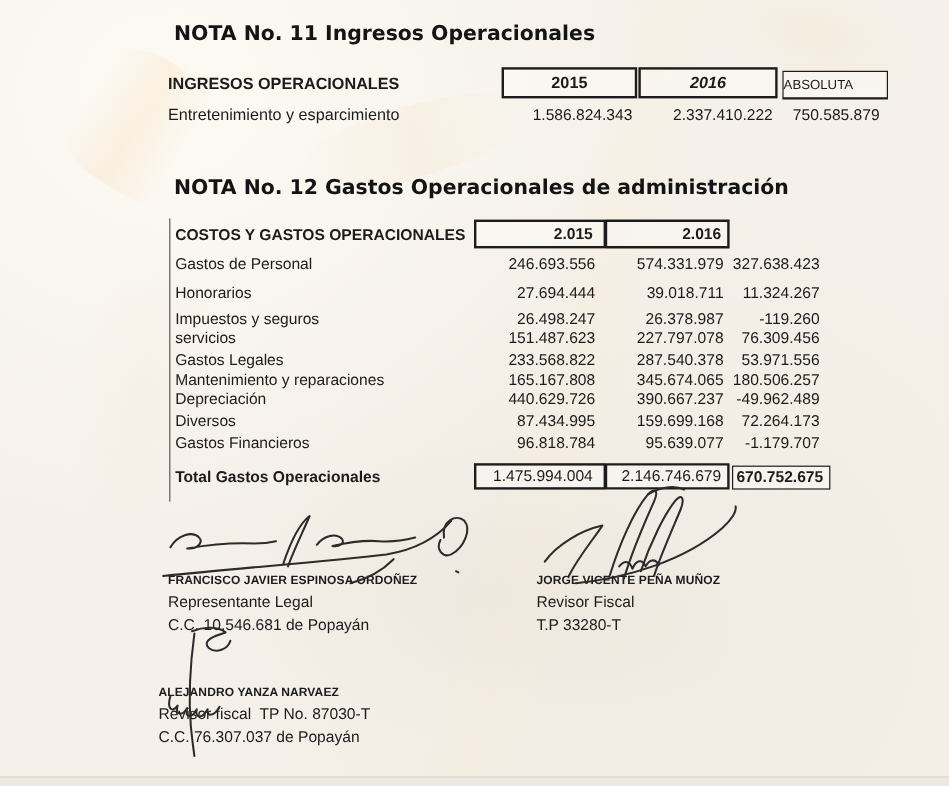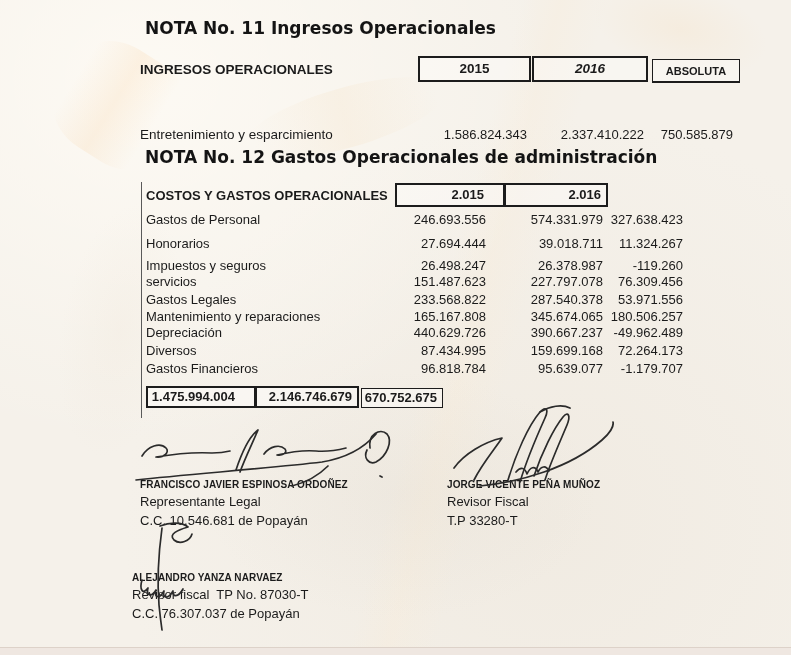--- a/index.html
+++ b/index.html
@@ -34,35 +34,35 @@
 
   .h-title { font-family:"DejaVu Sans", sans-serif; font-weight:bold; font-size:17px; color:#141414; }
 
   
   .t1-row { display:flex; }
   .t1-label { width:278px; font-size:13.5px; }
   .t1-c1 { width:113px; } .t1-c2 { width:116px; } .t1-c3 { width:88px; }
   .t1-head-box { border:2px solid #1c1c1c; height:26px; line-height:22px; text-align:center;
                  font-weight:bold; font-size:13.5px; background:rgba(255,255,255,0.35); }
   .t1-abs-box  { border:1px solid #1c1c1c; border-bottom:2px solid #1c1c1c; height:24px; margin-top:3px;
-                 line-height:22px; text-align:center; font-weight:bold; font-size:11px; background:rgba(255,255,255,0.35); }
+                 line-height:22px; text-align:left; font-weight:normal; font-size:11px; background:rgba(255,255,255,0.35); }
 
   
   .vline { position:absolute; left:141px; top:182px; width:1px; height:236px; background:#5a5a5a; }
   .t2-grid { display:flex; }
   .t2-label { width:249px; font-size:13px; }
-  .t2-c1 { width:110px; padding-right:19px; }
+  .t2-c1 { width:110px; padding-right:9px; }
   .t2-c2 { width:103px; padding-right:5px; }
   .t2-c3 { width:80px;  padding-right:5px; }
   .t2-head-box { border:2px solid #1c1c1c; height:24px; line-height:20px; text-align:right;
                  font-weight:bold; font-size:13px; background:rgba(255,255,255,0.35); }
   .t2-rows .t2-grid { line-height:16px; }
   .g8 { margin-bottom:8px; } .g6 { margin-bottom:6px; } .g0 { margin-bottom:0; }
   .g2 { margin-bottom:2px; } .g1 { margin-bottom:1px; }
-  .tot-box { border:2px solid #1c1c1c; height:22px; line-height:18px; font-weight:bold;
+  .tot-box { border:2px solid #1c1c1c; height:22px; line-height:18px; font-weight:normal;
              background:rgba(255,255,255,0.4); }
   .tot-box3 { border:1.5px solid #1c1c1c; height:20px; line-height:17px; font-weight:bold;
               margin-top:1px; background:rgba(255,255,255,0.4); }
 
   
   .sig svg { overflow:visible; }
   .sig path { fill:none; stroke:#2b2b2b; stroke-width:1.7; stroke-linecap:round; stroke-linejoin:round; }
   .sig-name { font-size:10px; font-weight:bold; letter-spacing:0.1px; }
   .sig-sub { font-size:13px; margin-top:4px; white-space:pre-wrap; }
 </style>
@@ -78,21 +78,21 @@
 
   <div class="abs h-title" style="left:145px; top:18px;">NOTA No. 11 Ingresos Operacionales</div>
 
   <div class="abs t1-row" style="left:140px; top:56px; align-items:flex-start;">
     <div class="t1-label b" style="padding-top:6px;">INGRESOS OPERACIONALES</div>
     <div class="t1-c1 t1-head-box">2015</div>
     <div class="t1-c2 t1-head-box" style="margin-left:1px;font-style:italic;">2016</div>
     <div class="t1-c3 t1-abs-box" style="margin-left:4px;">ABSOLUTA</div>
   </div>
 
-  <div class="abs t1-row" style="left:140px; top:88px;margin-top:39px;">
+  <div class="abs t1-row" style="left:140px; top:88px;">
     <div class="t1-label" style="font-size:13.5px;">Entretenimiento y esparcimiento</div>
     <div class="t1-c1 num" style="padding-right:4px;">1.586.824.343</div>
     <div class="t1-c2 num" style="padding-right:3px;">2.337.410.222</div>
     <div class="t1-c3 num" style="padding-right:2px;">750.585.879</div>
   </div>
 
   <div class="abs h-title" style="left:145px; top:147px;">NOTA No. 12 Gastos Operacionales de administración</div>
 
   <div class="vline"></div>
 
@@ -153,20 +153,21 @@
     </div>
     <div class="t2-grid">
       <div class="t2-label">Gastos Financieros</div>
       <div class="t2-c1 num">96.818.784</div>
       <div class="t2-c2 num">95.639.077</div>
       <div class="t2-c3 num">-1.179.707</div>
     </div>
   </div>
 
   <div class="abs t2-grid" style="left:146px; top:386px; align-items:center;">
+    <div class="t2-label b">Total Gastos Operacionales</div>
     <div class="t2-c1 num tot-box">1.475.994.004</div>
     <div class="t2-c2 num tot-box" style="border-left-width:1px;">2.146.746.679</div>
     <div class="t2-c3 num tot-box3" style="margin-left:2px; width:82px;">670.752.675</div>
   </div>
 
   <div class="abs sig" style="left:132px; top:422px; z-index:2;">
     <svg width="260" height="72" viewBox="0 0 260 72">
       <path d="M10,34 C16,24 28,20 34,26 C38,30 32,36 24,35 C42,32 62,30 80,31 C88,31 94,30 98,29"></path>
       <path d="M104,48 C110,30 118,14 126,8 C121,20 113,36 108,50"></path>
       <path d="M132,32 C138,24 148,22 153,27 C156,31 150,34 145,33 C158,30 172,28 184,29 C196,30 206,28 214,26"></path>

